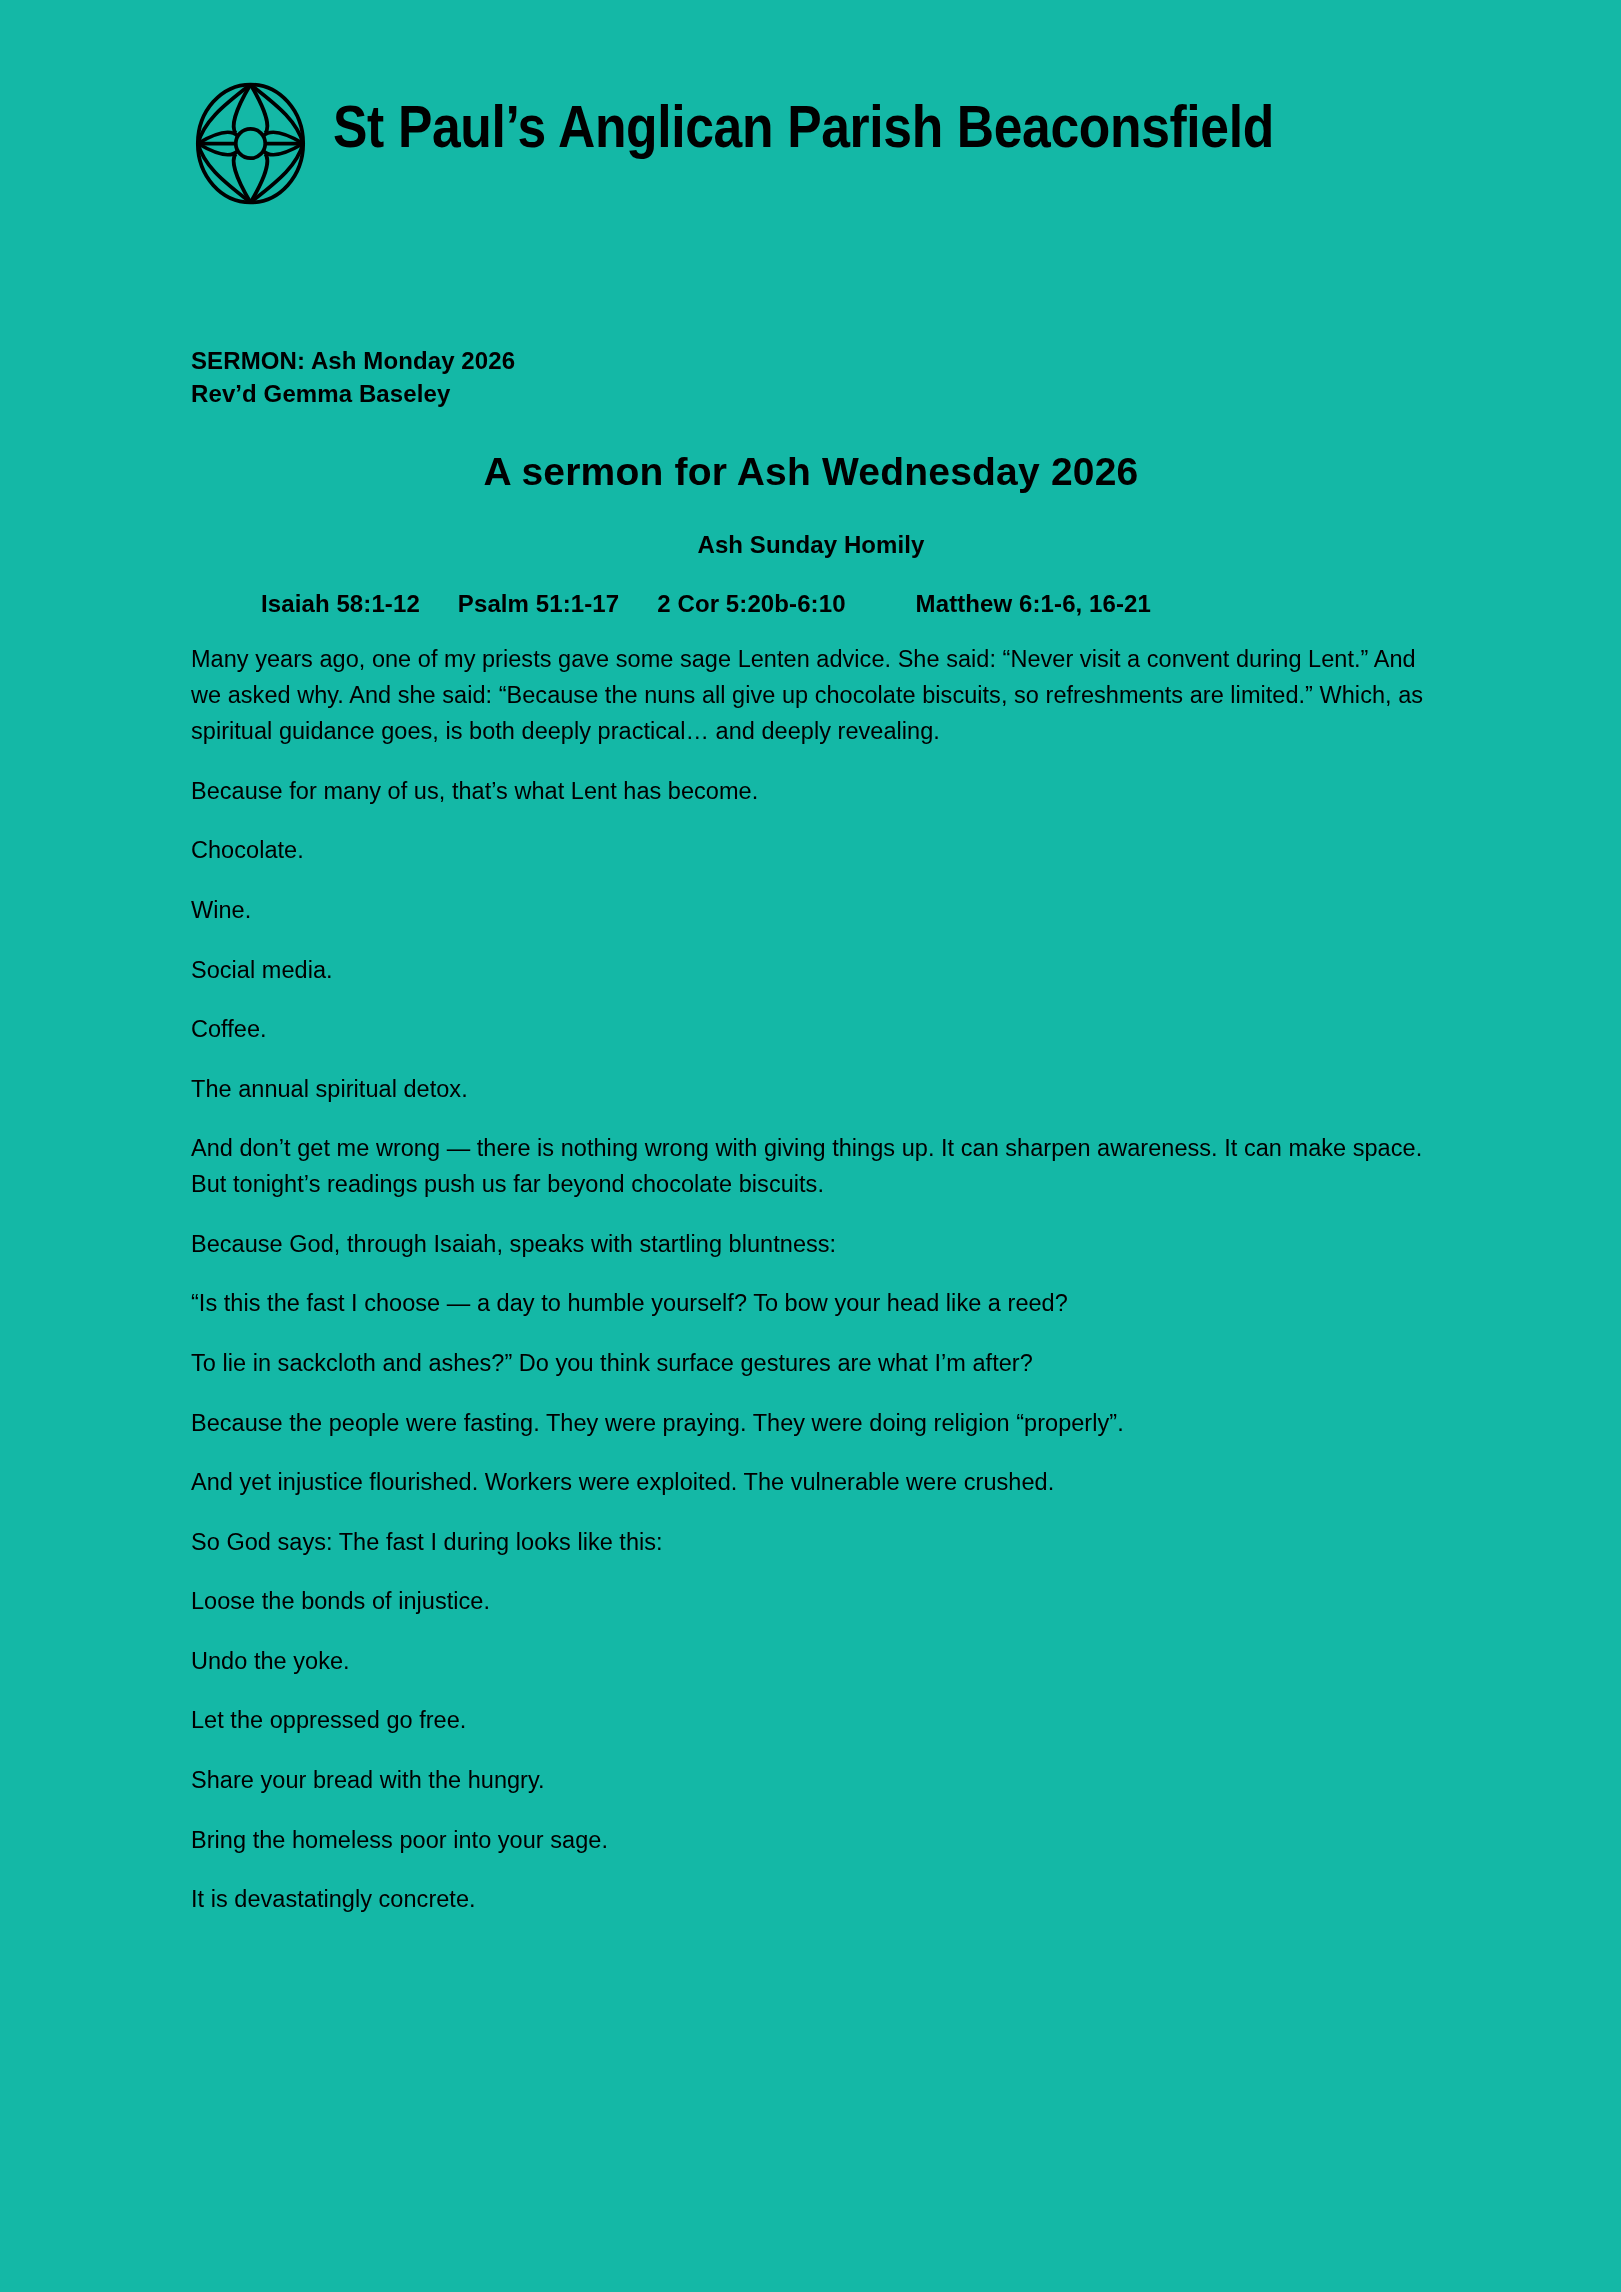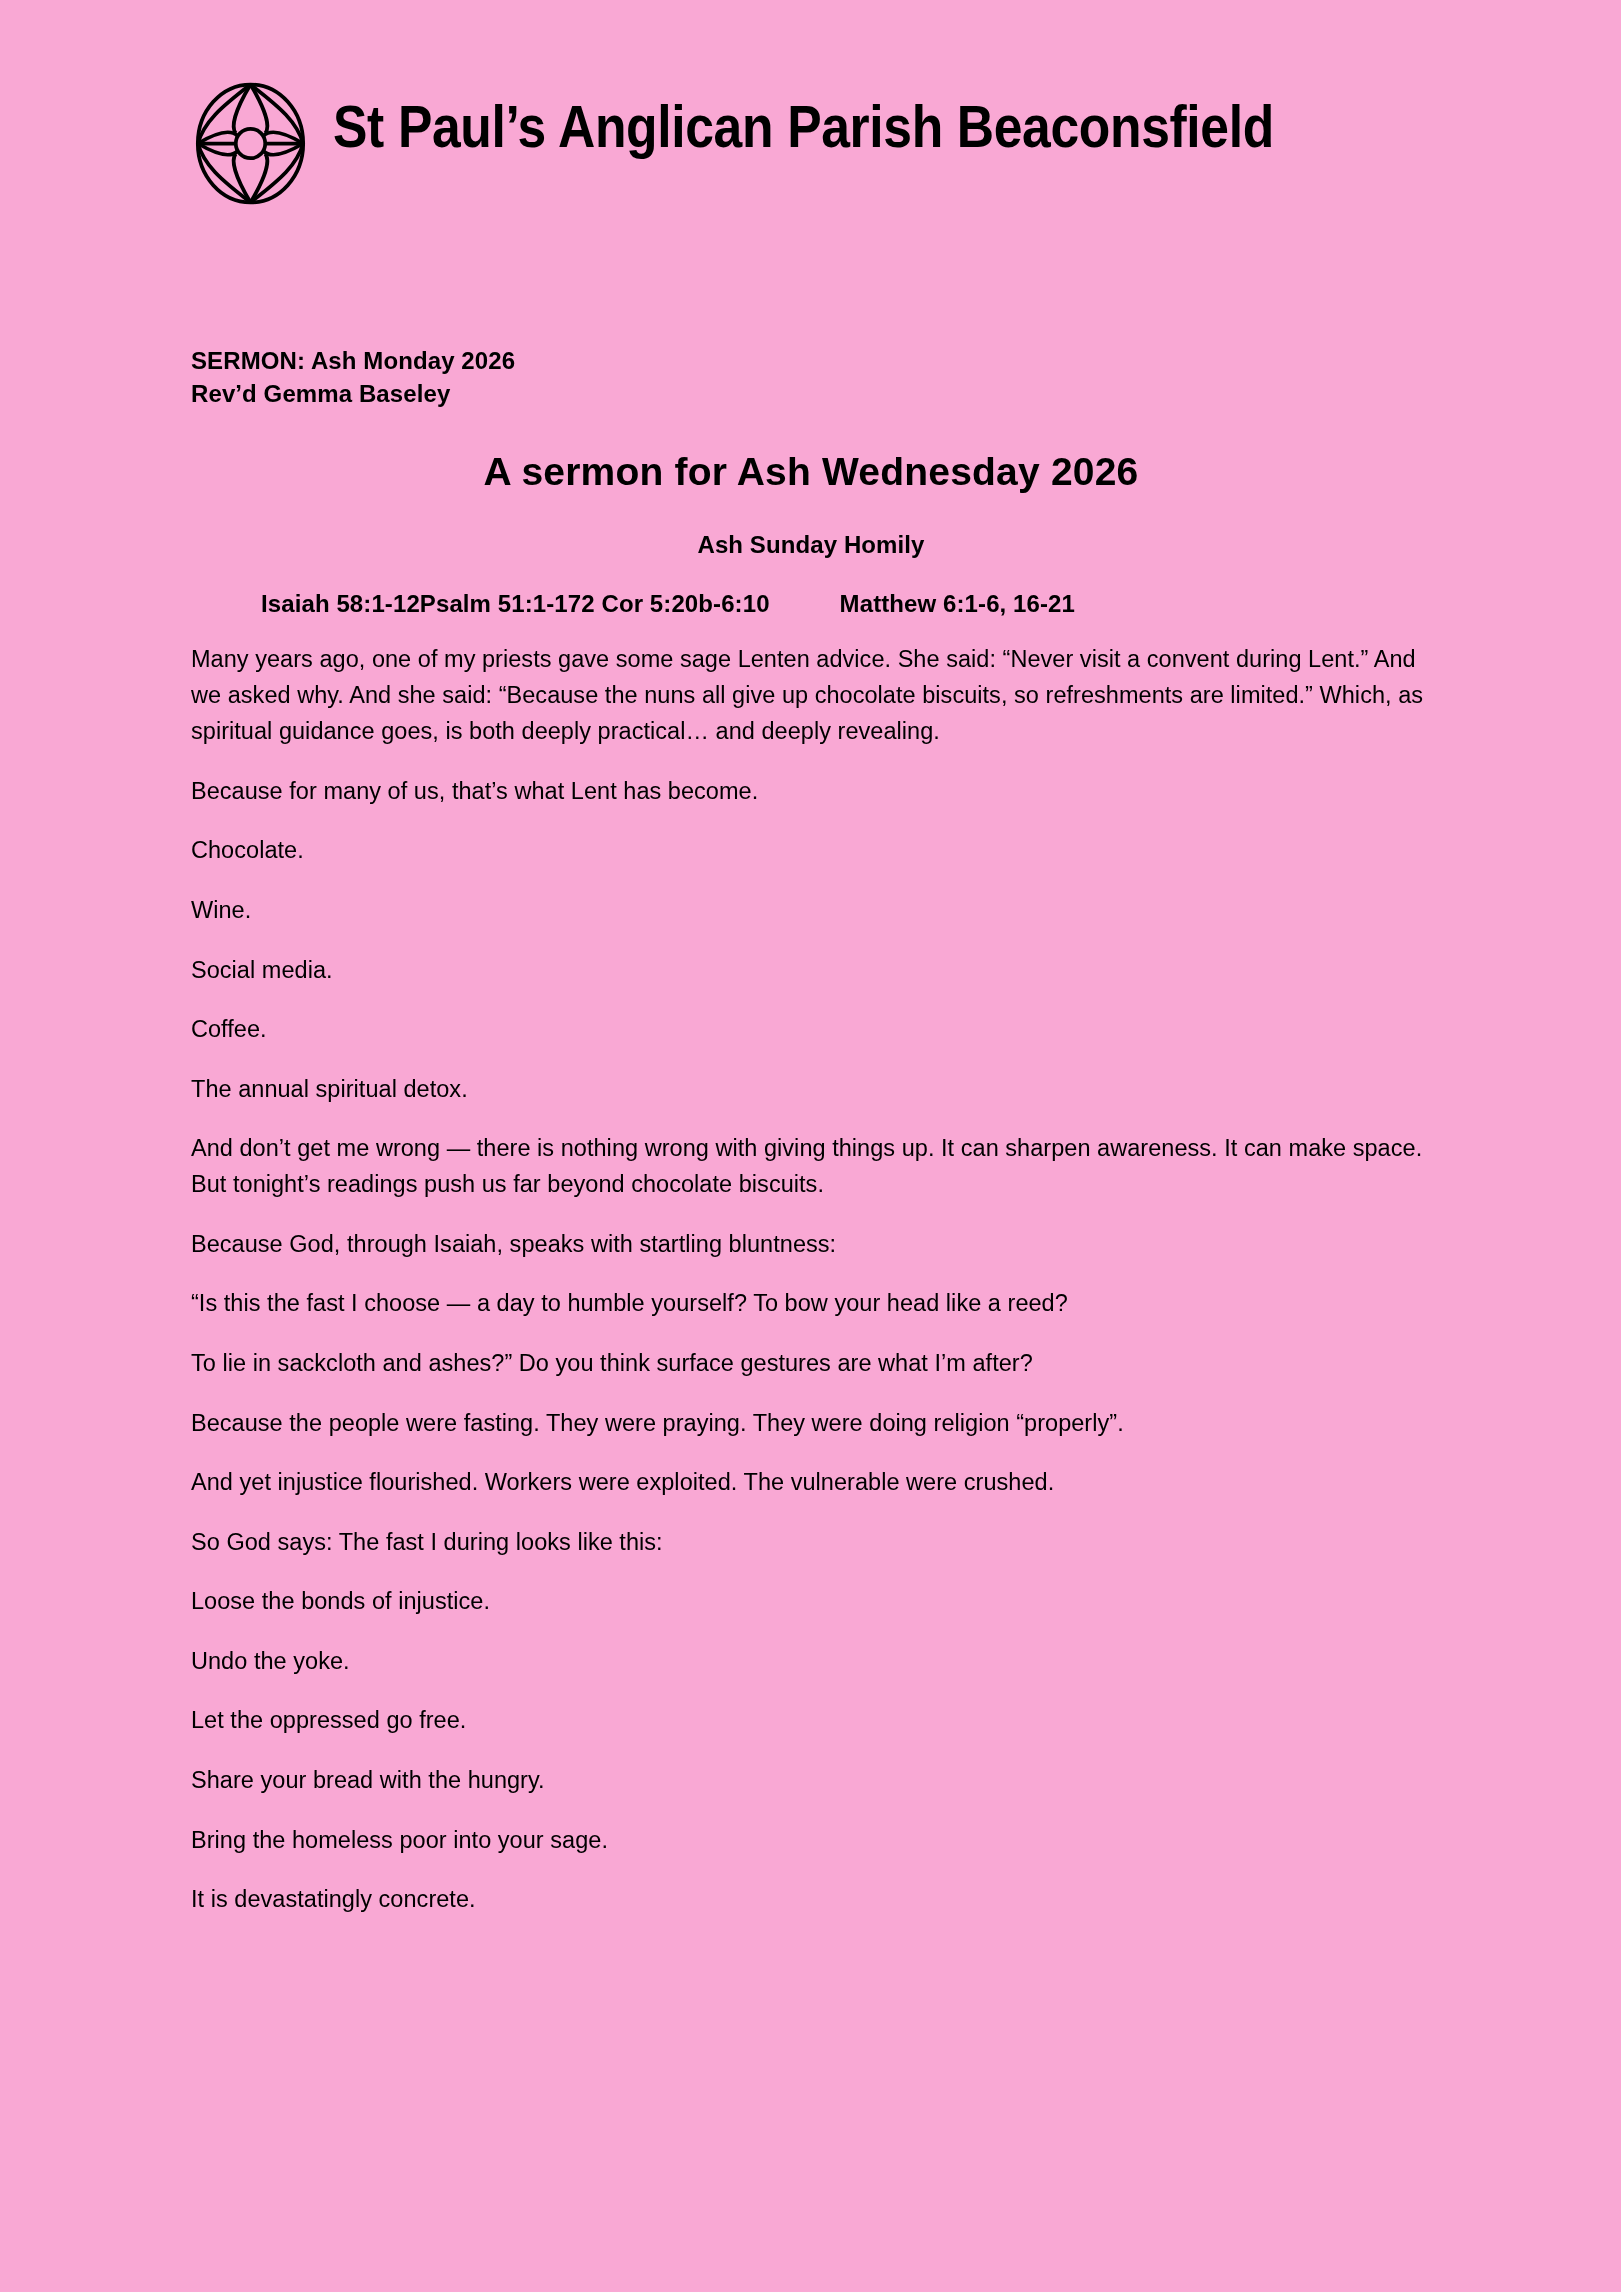--- a/index.html
+++ b/index.html
@@ -9,21 +9,21 @@
     background: #ffffff;
   }
   body {
     font-family: "Liberation Sans", sans-serif;
     color: #000000;
   }
   .page {
     position: relative;
     width: 1622px;
     height: 2293px;
-    background: #f9a8d4;
+    background: #14b8a6;
     margin: 0 auto;
     overflow: hidden;
     box-sizing: border-box;
   }
 
   
   .letterhead {
     position: absolute;
     left: 0;
     top: 0;
@@ -93,21 +93,21 @@
   .readings {
     display: flex;
     justify-content: flex-start;
     font-size: 24px;
     font-weight: 700;
     margin-top: 30px;
     padding-left: 70px;
     letter-spacing: 0.1px;
   }
   .readings .ref { white-space: nowrap; }
-  .readings .ref + .ref { }
+  .readings .ref + .ref { margin-left: 38px; }
   .readings .ref.wide-gap { margin-left: 70px; }
 
   .para {
     font-size: 23.5px;
     line-height: 1.535;
     margin-top: 12px;
     text-align: left;
     letter-spacing: 0.04px;
   }
   .para.first { margin-top: 23px; }

